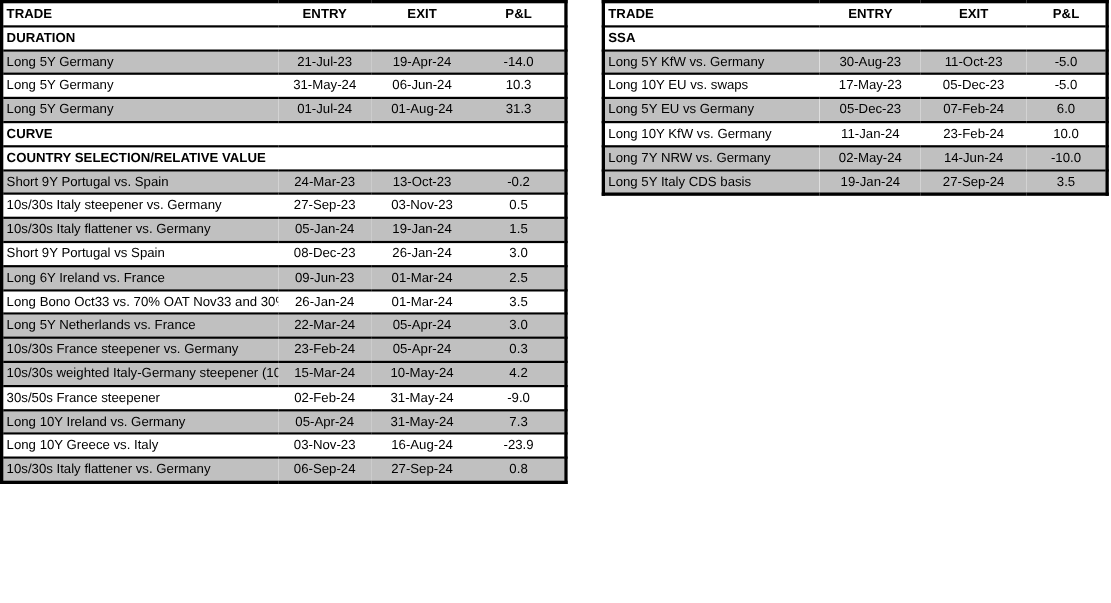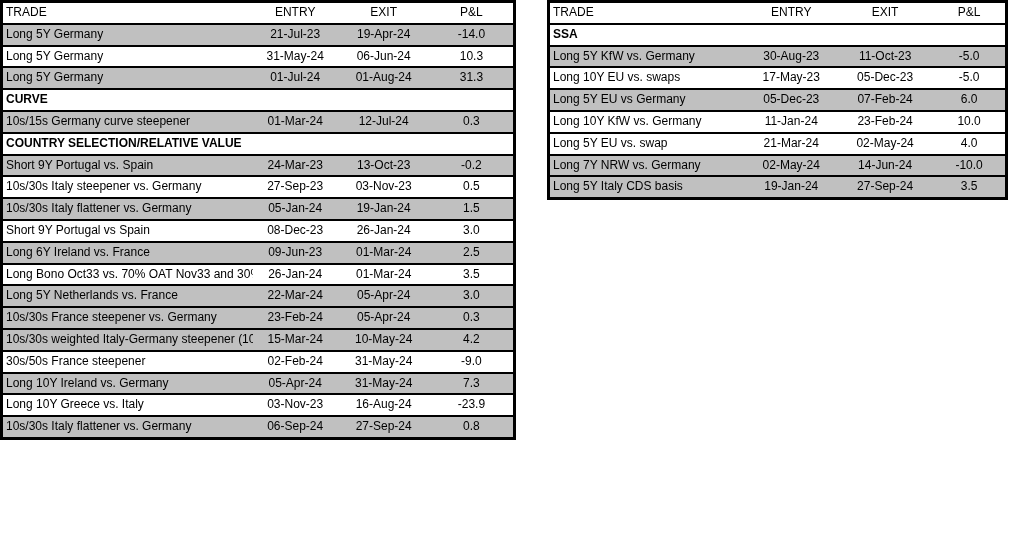--- a/index.html
+++ b/index.html
@@ -30,21 +30,21 @@
   .t th,.t td{
     font-size:12px;
     color:var(--text);
     height:19.8px;
     line-height:19.8px;
     padding:0 3px;
     overflow:hidden;
     white-space:nowrap;
     vertical-align:middle;
   }
-  .t thead th{font-weight:normal;background:#ffffff;}
+  .t thead th{font-weight:bold;background:#ffffff;}
   .t th.trade,.t td.trade{text-align:left;}
   .t th.num,.t td.num{text-align:center;}
   .t tr.shade{background:var(--shade);}
   .t tr.section td{font-weight:bold;background:#ffffff;}
   
   .left col.c-trade{width:49%;}
   .left col.c-entry{width:16.5%;}
   .left col.c-exit{width:18%;}
   .left col.c-pnl{width:16.5%;}
   .right col.c-trade{width:43%;}
@@ -66,46 +66,43 @@
     </colgroup>
     <thead>
       <tr>
         <th class="trade">TRADE</th>
         <th class="num">ENTRY</th>
         <th class="num">EXIT</th>
         <th class="num">P&amp;L</th>
       </tr>
     </thead>
     <tbody>
+        <tr class="section">
+          <td colspan="4">DURATION</td>
+        </tr>
         <tr class="shade">
           <td class="trade">Long 5Y Germany</td>
           <td class="num">21-Jul-23</td>
           <td class="num">19-Apr-24</td>
           <td class="num">-14.0</td>
         </tr>
         <tr>
           <td class="trade">Long 5Y Germany</td>
           <td class="num">31-May-24</td>
           <td class="num">06-Jun-24</td>
           <td class="num">10.3</td>
         </tr>
         <tr class="shade">
           <td class="trade">Long 5Y Germany</td>
           <td class="num">01-Jul-24</td>
           <td class="num">01-Aug-24</td>
           <td class="num">31.3</td>
         </tr>
         <tr class="section">
           <td colspan="4">CURVE</td>
-        </tr>
-        <tr class="shade">
-          <td class="trade">10s/15s Germany curve steepener</td>
-          <td class="num">01-Mar-24</td>
-          <td class="num">12-Jul-24</td>
-          <td class="num">0.3</td>
         </tr>
         <tr class="section">
           <td colspan="4">COUNTRY SELECTION/RELATIVE VALUE</td>
         </tr>
         <tr class="shade">
           <td class="trade">Short 9Y Portugal vs. Spain</td>
           <td class="num">24-Mar-23</td>
           <td class="num">13-Oct-23</td>
           <td class="num">-0.2</td>
         </tr>
@@ -220,26 +217,20 @@
           <td class="num">05-Dec-23</td>
           <td class="num">07-Feb-24</td>
           <td class="num">6.0</td>
         </tr>
         <tr>
           <td class="trade">Long 10Y KfW vs. Germany</td>
           <td class="num">11-Jan-24</td>
           <td class="num">23-Feb-24</td>
           <td class="num">10.0</td>
         </tr>
-        <tr>
-          <td class="trade">Long 5Y EU vs. swap</td>
-          <td class="num">21-Mar-24</td>
-          <td class="num">02-May-24</td>
-          <td class="num">4.0</td>
-        </tr>
         <tr class="shade">
           <td class="trade">Long 7Y NRW vs. Germany</td>
           <td class="num">02-May-24</td>
           <td class="num">14-Jun-24</td>
           <td class="num">-10.0</td>
         </tr>
         <tr class="shade">
           <td class="trade">Long 5Y Italy CDS basis</td>
           <td class="num">19-Jan-24</td>
           <td class="num">27-Sep-24</td>

